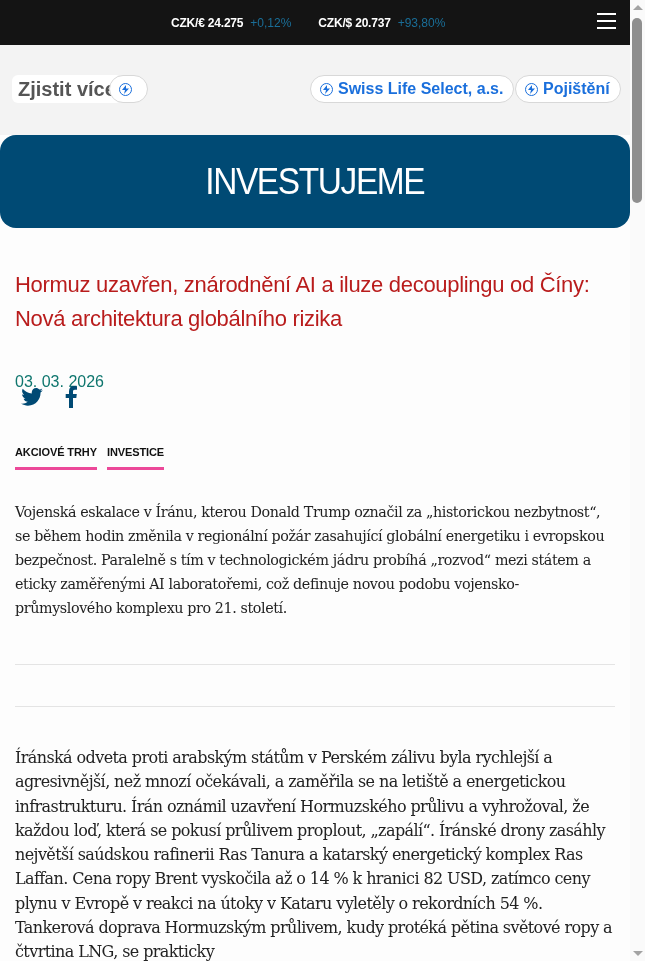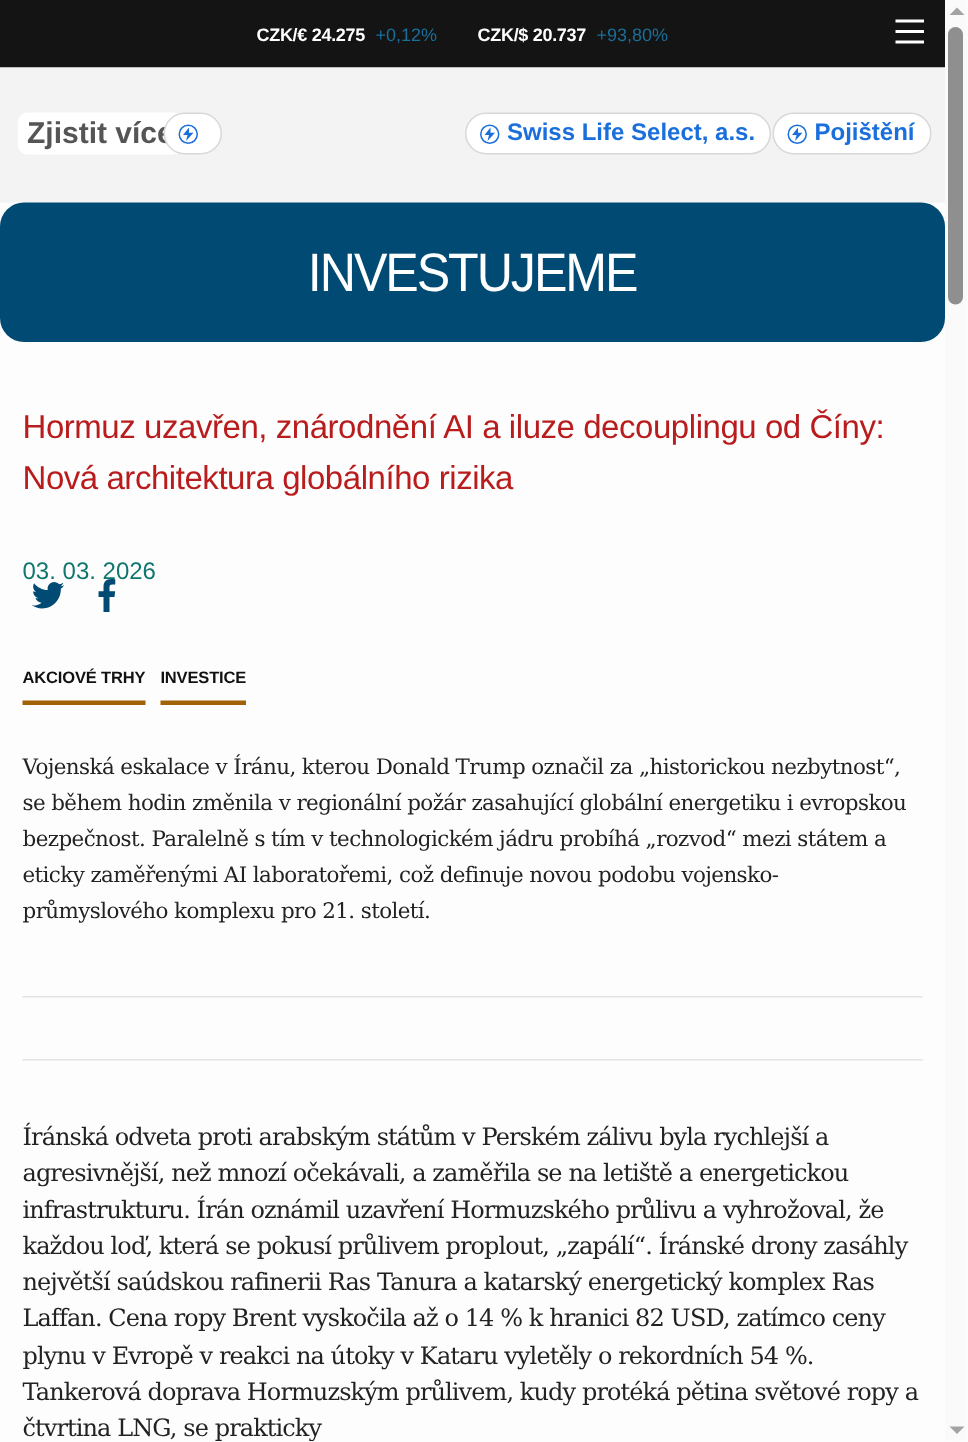--- a/index.html
+++ b/index.html
@@ -27,21 +27,21 @@
     .banner { position: absolute; left: 0; top: 135px; width: 630px; height: 93px; background: #004a74; display: flex; align-items: center; justify-content: center; border-radius: 16px; }
     .brand { color: #fff; font-family: "Liberation Sans", sans-serif; font-size: 36px; letter-spacing: -1.5px; font-weight: normal; transform: scaleX(0.93); }
 
     
     .article { position: absolute; left: 15px; top: 228px; width: 600px; }
     .title { position: absolute; top: 40px; left: 0; width: 600px; font-size: 22px; line-height: 34px; color: #b91c1c; font-weight: normal; letter-spacing: -0.3px; }
     .date { position: absolute; top: 125px; left: 0; font-size: 16px; color: #0f766e; margin-top: 20px; }
     .share { position: absolute; top: 158px; left: 6px; display: flex; align-items: center; }
     .share-btn { cursor: pointer; display: inline-flex; margin-right: 22px; }
     .tags { position: absolute; top: 218px; left: 0; display: flex; }
-    .tag { font-size: 11px; font-weight: bold; color: #111; padding-bottom: 9px; border-bottom: 3px solid #a16207; margin-right: 10px; cursor: pointer; letter-spacing: -0.1px; }
+    .tag { font-size: 11px; font-weight: bold; color: #111; padding-bottom: 9px; border-bottom: 3px solid #ec4899; margin-right: 10px; cursor: pointer; letter-spacing: -0.1px; }
 
     .lead { position: absolute; top: 272px; left: 0; width: 600px; font-family: "DejaVu Serif", "Liberation Serif", serif; font-weight: normal; font-size: 14.3px; line-height: 24px; color: #222; letter-spacing: -0.4px; }
     .divider { position: absolute; left: 0; width: 600px; height: 1px; background: #e4e4e4; }
     .body-text { position: absolute; top: 518px; left: 0; width: 600px; font-family: "DejaVu Serif", "Liberation Serif", serif; font-size: 16px; line-height: 24.3px; color: #222; letter-spacing: -0.6px; }
 
     
     .scrollbar { position: absolute; left: 630px; top: 0; width: 15px; height: 961px; background: #fafafa; }
     .sb-up { position: absolute; left: 3px; top: 5px; width: 0; height: 0; border-left: 5px solid transparent; border-right: 5px solid transparent; border-bottom: 5px solid #a3a3a3; }
     .sb-down { position: absolute; left: 3px; top: 951px; width: 0; height: 0; border-left: 5px solid transparent; border-right: 5px solid transparent; border-top: 5px solid #a3a3a3; }
     .sb-thumb { position: absolute; left: 2px; top: 18px; width: 10px; height: 185px; background: #8f8f8f; border-radius: 5px; cursor: pointer; }

